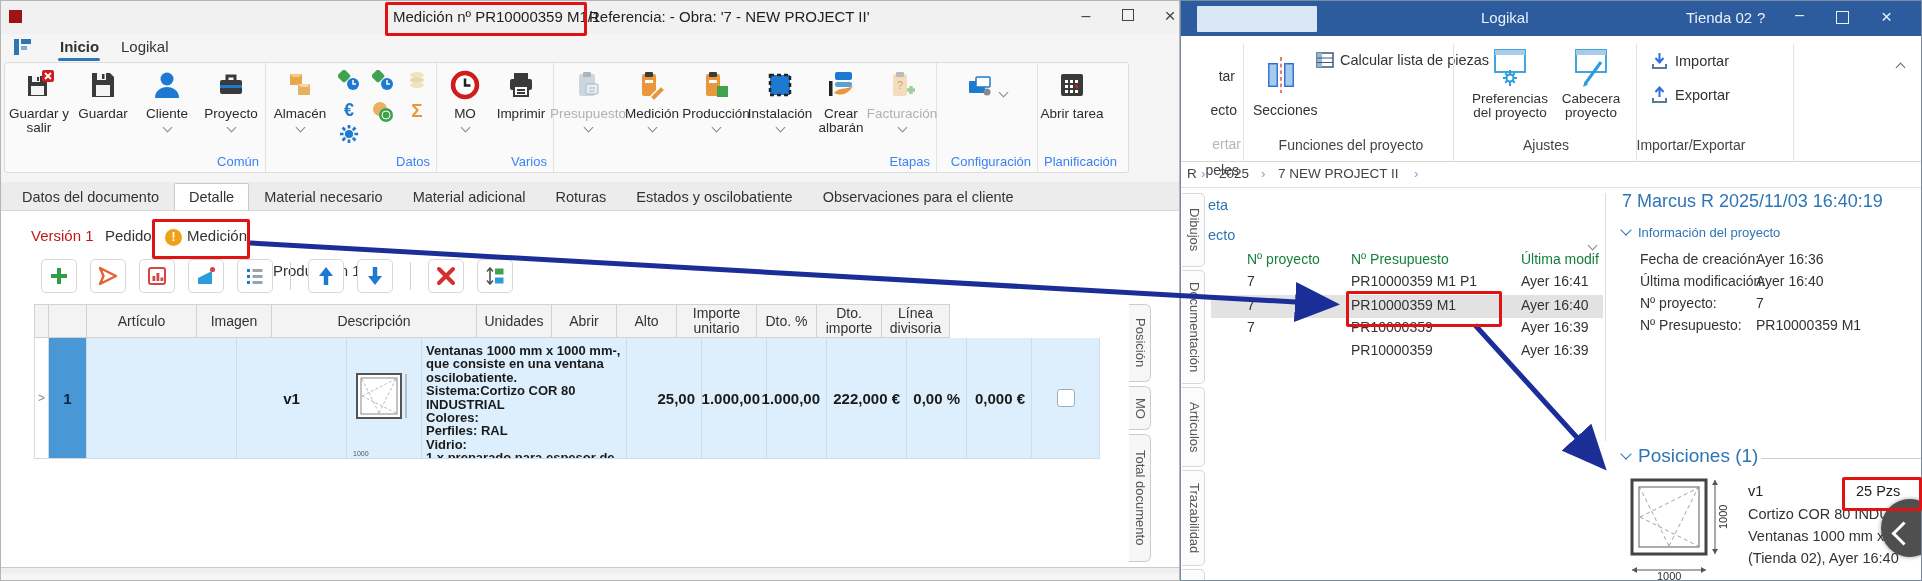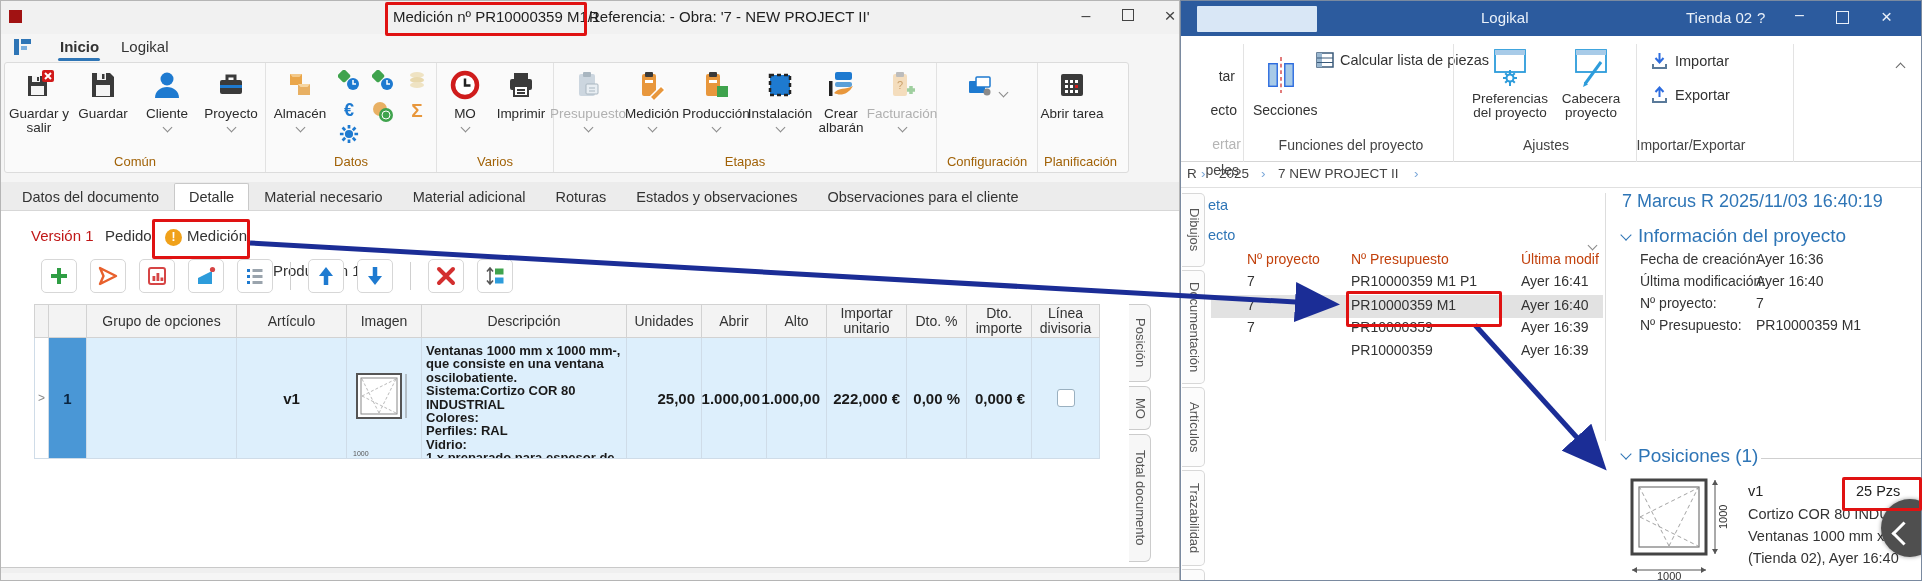--- a/index.html
+++ b/index.html
@@ -12,21 +12,21 @@
   .lw-title-text{top:7px;font-size:15px;color:#222;white-space:nowrap;}
   .winbtn{width:34px;height:26px;top:2px;text-align:center;font-size:16px;color:#444;line-height:26px;cursor:default;}
   .maxbox{display:inline-block;width:10px;height:10px;border:1.5px solid #444;}
   .menubar{left:0;top:33px;width:100%;height:28px;background:#f5f5f5;}
   .menutab{font-size:15px;color:#333;top:4px;}
   .menutab.active{font-weight:bold;}
   .menu-underline{height:3px;background:#2e75b6;border-radius:2px;}
   .ribbon{left:3px;top:61px;width:1125px;height:111px;background:#fafafa;border:1px solid #dcdcdc;border-radius:3px;display:flex;box-sizing:border-box;}
   .rgroup{display:flex;flex-direction:column;border-right:1px solid #e2e2e2;padding:2px 2px 0 2px;}
   .rgbtns{display:flex;flex:1;align-items:flex-start;}
-  .rglabel{text-align:center;font-size:13px;color:#a16207;padding:1px 4px 3px;}
+  .rglabel{text-align:right;font-size:13px;color:#3b82f6;padding:1px 4px 3px;}
   .rb{display:flex;flex-direction:column;align-items:center;width:64px;padding-top:5px;cursor:default;}
   .rb .lbl{font-size:13.5px;color:#2b2b2b;text-align:center;line-height:14px;margin-top:3px;}
   .rb.disabled .lbl{color:#b0b0b0;}
   .chev{display:inline-block;width:6px;height:6px;border:solid #8a8a8a;border-width:0 1.5px 1.5px 0;transform:rotate(45deg);margin-top:3px;}
   .chevup{transform:rotate(-135deg);}
   .smallcol{display:flex;flex-direction:column;align-items:center;width:34px;padding-top:5px;gap:5px;}
   .doctabs{left:0;top:181px;width:1180px;height:29px;background:#ececec;border-bottom:1px solid #d7d7d7;display:flex;align-items:flex-end;padding-left:6px;box-sizing:border-box;}
   .dtab{font-size:14.5px;color:#333;padding:5px 14px;border:1px solid transparent;border-bottom:none;}
   .dtab.active{background:#fff;border-color:#c9c9c9;border-radius:2px 2px 0 0;}
   .content{left:0;top:210px;width:1180px;height:361px;background:#fff;}
@@ -49,21 +49,21 @@
   
   .rw{left:1180px;top:0;width:742px;height:581px;background:#fff;border:1px solid #7a8aa0;box-sizing:border-box;overflow:hidden;}
   .rw-title{left:0;top:0;width:100%;height:35px;background:#2c5b9e;}
   .rw-title *{color:#e9f0f9;}
   .rribbon{left:0;top:35px;width:742px;height:125px;background:#fff;border-bottom:1px solid #d5d5d5;}
   .rrsep{width:1px;background:#e3e3e3;top:40px;height:118px;}
   .rrlabel{font-size:14px;color:#444;text-align:center;}
   .rside{left:1px;top:192px;width:23px;display:flex;flex-direction:column;}
   .rstab{writing-mode:vertical-rl;font-size:13px;color:#555;border:1px solid #d8d8d8;border-left:none;background:#fcfcfc;
          padding:10px 2px;text-align:center;border-radius:0 5px 5px 0;margin-bottom:3px;}
-  .phead{font-size:14px;color:#c2410c;}
+  .phead{font-size:14px;color:#15803d;}
   .pcell{font-size:14px;color:#333;}
   .blue{color:#2e75b6;}
   .schev{display:inline-block;width:7px;height:7px;border:solid #2e75b6;border-width:0 1.7px 1.7px 0;transform:rotate(45deg);margin-right:8px;vertical-align:3px;}
   
   .redbox{border:3px solid #e01212;border-radius:2px;z-index:50;pointer-events:none;}
   .overlay{left:0;top:0;z-index:49;pointer-events:none;}
   .navcircle{width:58px;height:58px;border-radius:50%;background:#4f4f4f;box-shadow:0 0 4px rgba(0,0,0,.4);}
   .warnball{display:inline-flex;width:17px;height:17px;border-radius:50%;background:#f0a11a;color:#fff;font-weight:bold;
             font-size:12px;align-items:center;justify-content:center;margin-right:5px;}
 </style>
@@ -309,21 +309,21 @@
       <div class="rglabel">Planificación</div>
     </div>
   </div>
 
   <div class="abs doctabs">
     <div class="dtab">Datos del documento</div>
     <div class="dtab active">Detalle</div>
     <div class="dtab">Material necesario</div>
     <div class="dtab">Material adicional</div>
     <div class="dtab">Roturas</div>
-    <div class="dtab">Estados y observaciones</div>
+    <div class="dtab">Estados y oscilobatiente</div>
     <div class="dtab">Observaciones para el cliente</div>
   </div>
 
   <div class="abs content">
 
     <span class="abs vtab" style="left:30px;color:#c01818;">Versión 1</span>
     <span class="abs vtab" style="left:104px;">Pedido</span>
     <span class="abs vtab" style="left:164px;">
       <span class="warnball">!</span><span>Medición</span>
     </span>
@@ -398,28 +398,27 @@
             <rect x="11" y="3.5" width="8.5" height="6" fill="#3fa34d"></rect>
             <rect x="11" y="12.5" width="8.5" height="6" fill="#2d9cdb"></rect>
             <path d="M6 3v16M3 6.5L6 3l3 3.5M3 15.5L6 19l3-3.5" stroke="#555" stroke-width="1.6" fill="none"></path>
           </svg>
         </div>
     </div>
 
     <div class="abs ghead">
       <div class="gh" style="width:15px;"></div>
       <div class="gh" style="width:38px;"></div>
-      <div class="gh" style="width:150px;">Grupo de opciones</div>
       <div class="gh" style="width:110px;">Artículo</div>
       <div class="gh" style="width:75px;">Imagen</div>
       <div class="gh" style="width:205px;">Descripción</div>
       <div class="gh" style="width:75px;">Unidades</div>
       <div class="gh" style="width:65px;">Abrir</div>
       <div class="gh" style="width:60px;">Alto</div>
-      <div class="gh" style="width:80px;">Importar unitario</div>
+      <div class="gh" style="width:80px;">Importe unitario</div>
       <div class="gh" style="width:60px;">Dto. %</div>
       <div class="gh" style="width:65px;">Dto. importe</div>
       <div class="gh" style="width:68px;">Línea divisoria</div>
     </div>
 
     <div class="abs grow">
       <div class="gc" style="width:15px;background:#fff;justify-content:center;font-weight:normal;color:#888;font-size:12px;">&gt;</div>
       <div class="gc" style="width:38px;background:#4a97d6;justify-content:center;color:#0b2540;">1</div>
       <div class="gc" style="width:150px;"></div>
       <div class="gc" style="width:110px;justify-content:center;">v1</div>
@@ -586,21 +585,21 @@
       <span class="abs pcell" style="left:36px;"></span>
       <span class="abs pcell" style="left:140px;">PR10000359</span>
       <span class="abs pcell" style="left:310px;">Ayer 16:39</span>
     </div>
   </div>
 
   <div class="abs" style="left:424px;top:192px;width:1px;height:248px;background:#ddd;"></div>
 
   <div>
     <div class="abs blue" style="left:441px;top:190px;font-size:18px;">7 Marcus R 2025/11/03 16:40:19</div>
-    <div class="abs" style="left:441px;top:224px;font-size:19px;">
+    <div class="abs" style="left:441px;top:224px;font-size:13px;">
       <span class="schev"></span><span class="blue">Información del proyecto</span>
     </div>
     <span class="abs pcell" style="left:459px;top:250px;">Fecha de creación:</span>
     <span class="abs pcell" style="left:575px;top:250px;">Ayer 16:36</span>
     <span class="abs pcell" style="left:459px;top:272px;">Última modificación:</span>
     <span class="abs pcell" style="left:575px;top:272px;">Ayer 16:40</span>
     <span class="abs pcell" style="left:459px;top:294px;">Nº proyecto:</span>
     <span class="abs pcell" style="left:575px;top:294px;">7</span>
     <span class="abs pcell" style="left:459px;top:316px;">Nº Presupuesto:</span>
     <span class="abs pcell" style="left:575px;top:316px;">PR10000359 M1</span>

